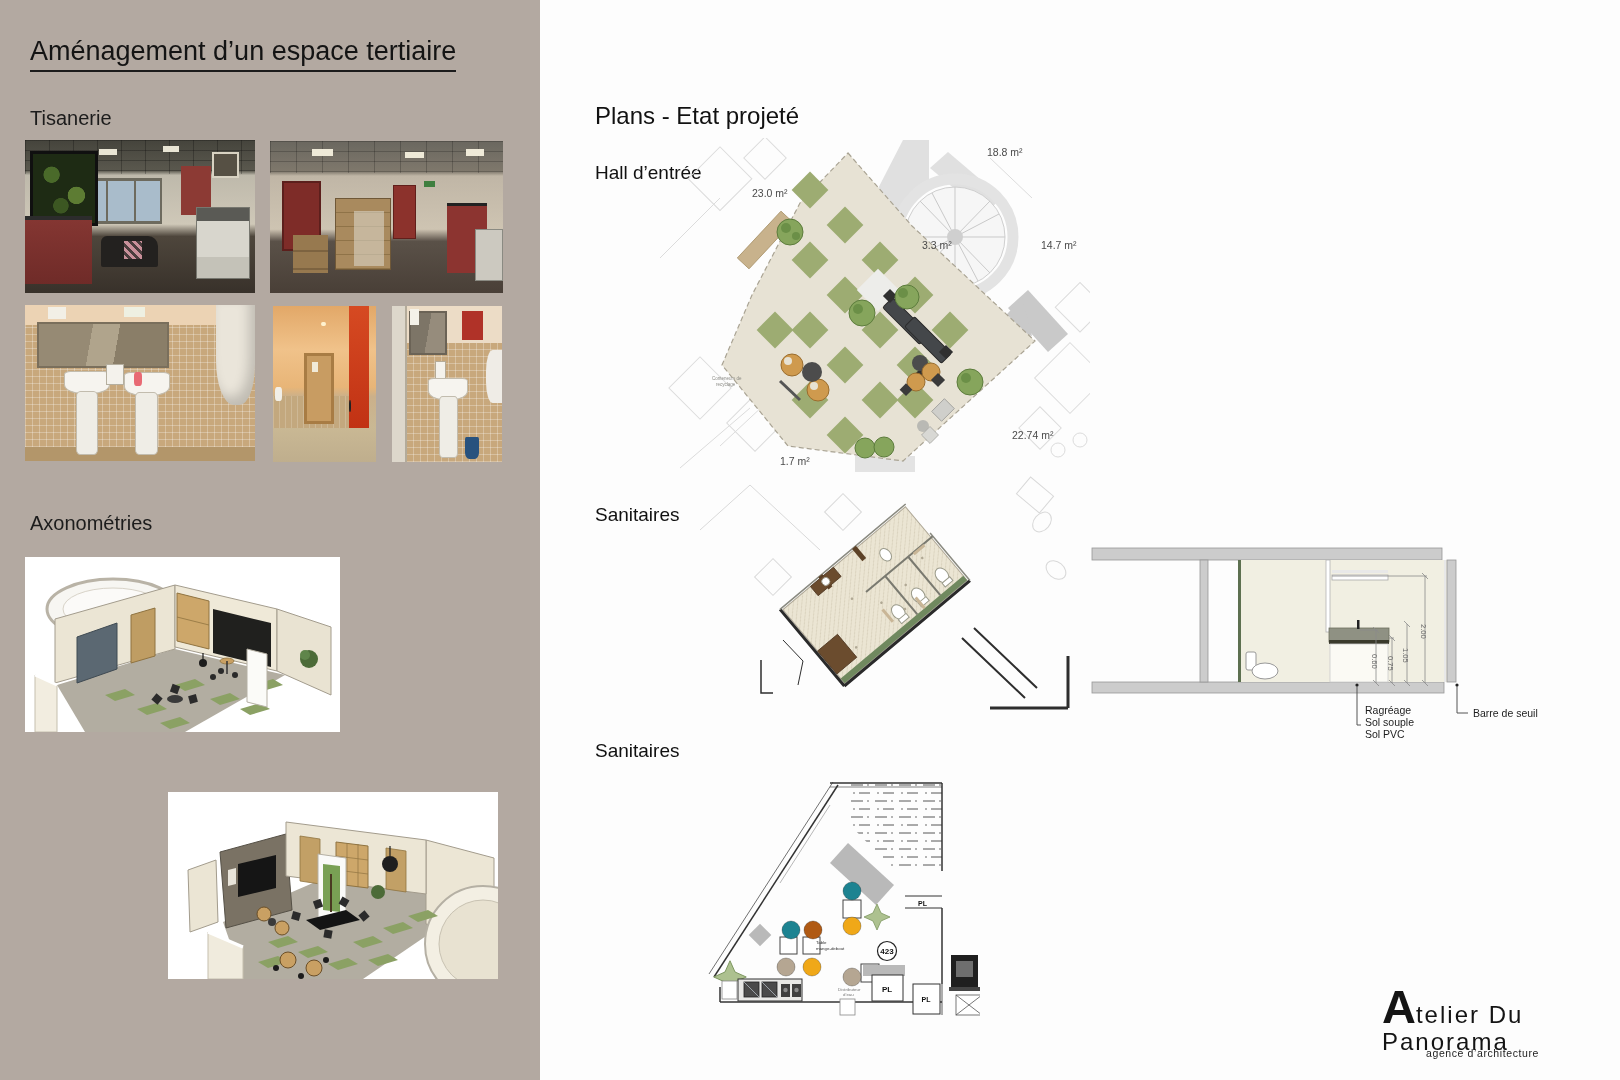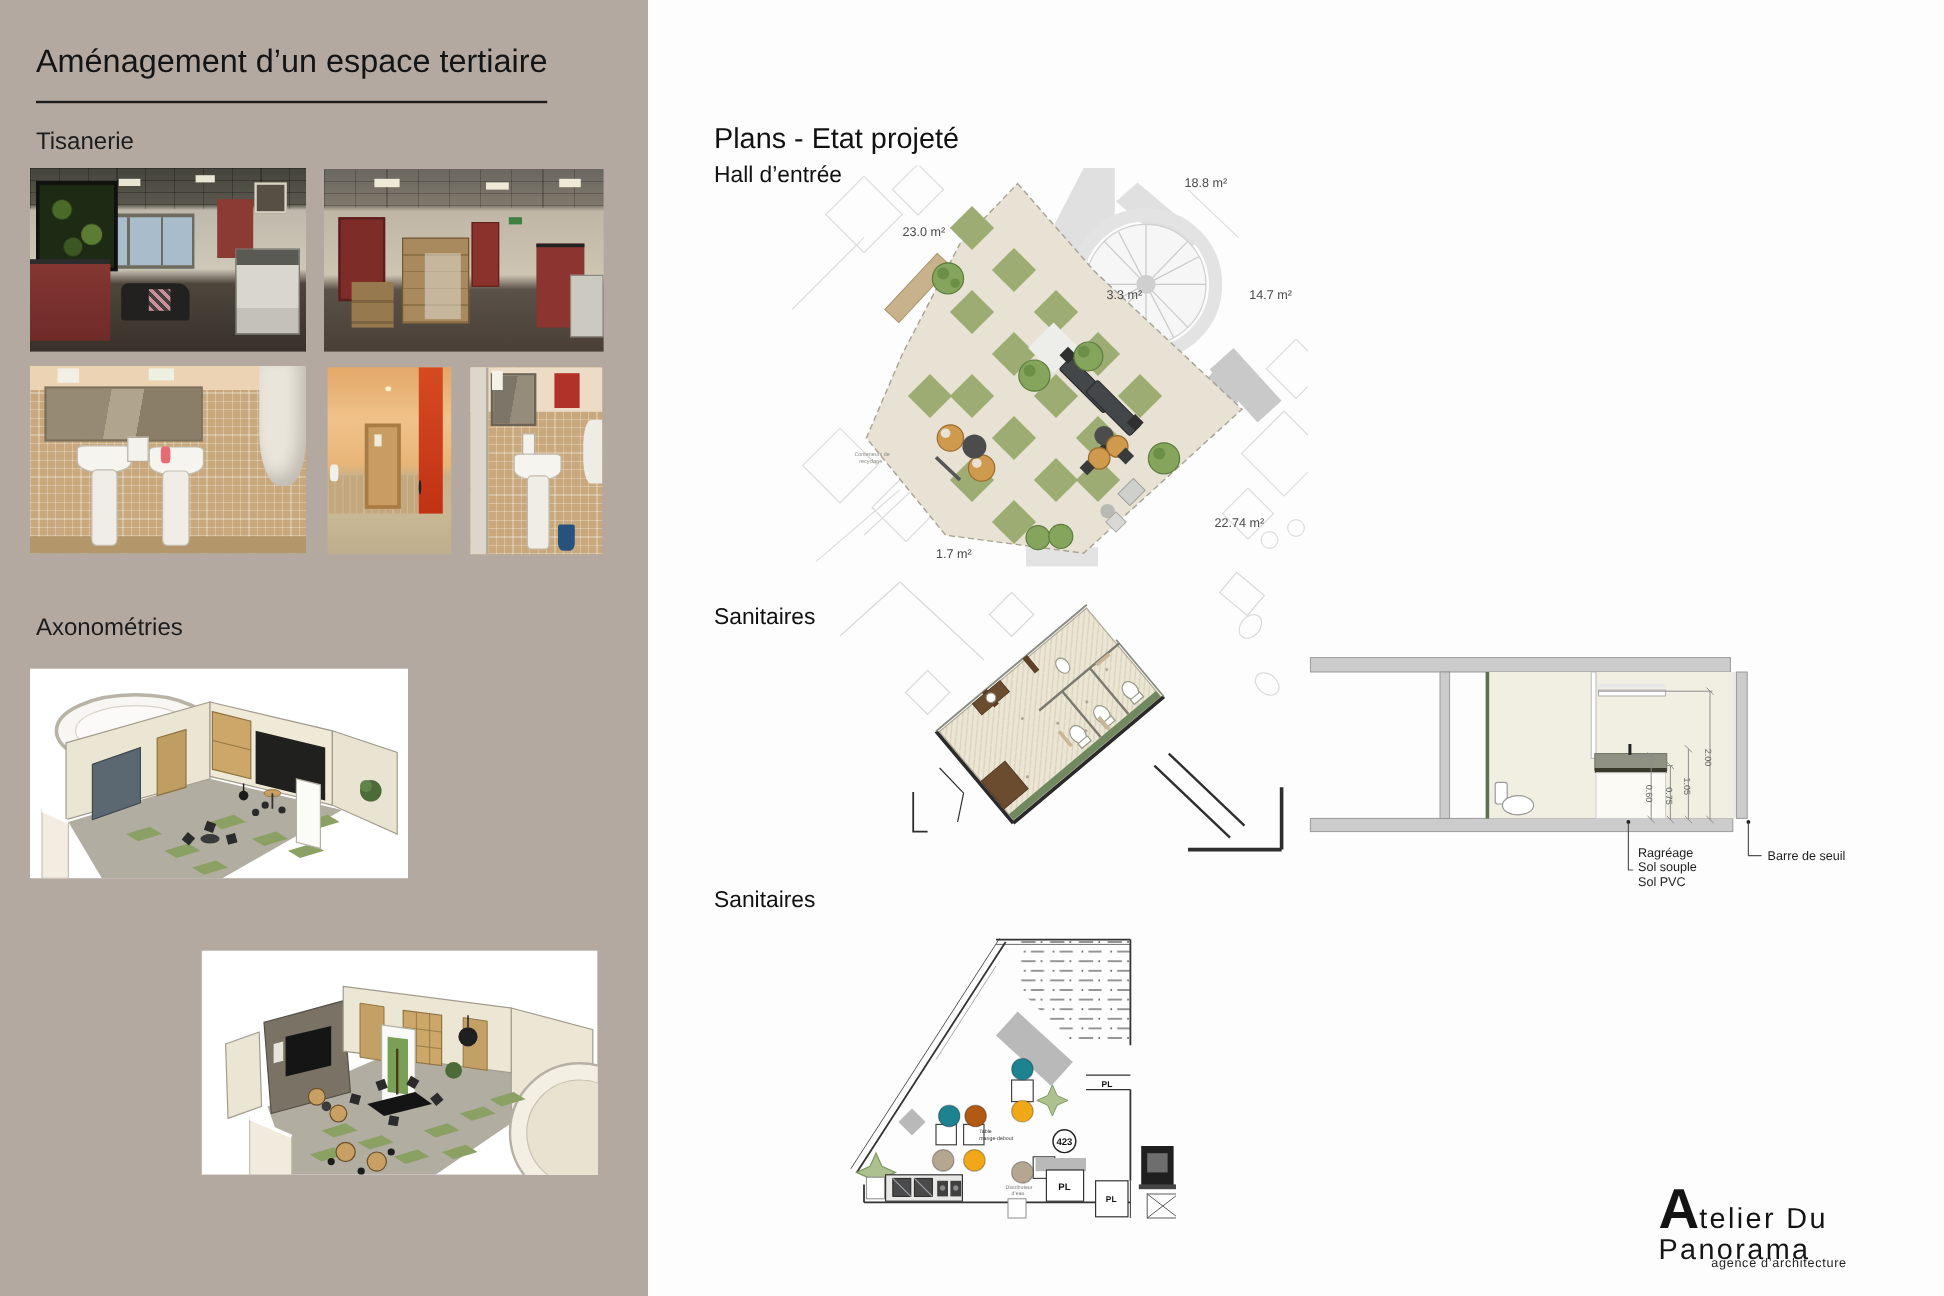--- a/index.html
+++ b/index.html
@@ -2,21 +2,21 @@
 <html><head>
 <meta charset="utf-8">
 <style>
   html,body{margin:0;padding:0;background:#888;}
   .board{position:relative;width:1620px;height:1080px;background:#fdfdfd;overflow:hidden;
          font-family:"Liberation Sans",sans-serif;color:#1a1a1a;}
   .abs{position:absolute;}
   
   .left-panel{position:absolute;left:0;top:0;width:540px;height:1080px;background:#b3a9a1;}
   .board-title{position:absolute;left:30px;top:36px;font-size:27px;font-weight:400;color:#141414;
-               border-bottom:2px solid #1c1c1c;padding-bottom:17px;}
+               border-bottom:2px solid #1c1c1c;padding-bottom:3px;}
   .section-label{position:absolute;font-size:20px;color:#1c1c1c;}
   .plan-label{position:absolute;font-size:19px;color:#111;}
   .plans-heading{position:absolute;left:595px;top:102px;font-size:24px;color:#111;}
   
   .photo{position:absolute;overflow:hidden;}
   .ph{position:absolute;}
   .p1{background:linear-gradient(180deg,#45443c 0%,#5a584e 20%,#beb9ab 23%,#cfc8b8 55%,#4e463c 63%,#38312a 100%);}
   .p1-grid{left:0;top:0;width:100%;height:22%;background:
       repeating-linear-gradient(90deg,rgba(0,0,0,.25) 0 1px,transparent 1px 24px),
       repeating-linear-gradient(180deg,rgba(0,0,0,.25) 0 1px,transparent 1px 10px);}
@@ -260,21 +260,21 @@
       <circle cx="108" cy="176" r="3" fill="#1c1c1c"></circle>
         <circle cx="133" cy="184" r="3" fill="#1c1c1c"></circle>
       <circle cx="158" cy="168" r="3" fill="#1c1c1c"></circle>
       <circle cx="210" cy="100" r="7" fill="#4c6b38"></circle>
       <polygon points="40,140 75,155 75,187 40,187" fill="#f0ebdd" stroke="#c5bfae" stroke-width="1"></polygon>
       <line x1="40" y1="140" x2="75" y2="155" stroke="#ffffff" stroke-width="3"></line>
     </svg>
   </div>
 
   <div class="plans-heading">Plans - Etat projeté</div>
-  <div class="plan-label" style="left:595px;top:136px;">Hall d’entrée</div>
+  <div class="plan-label" style="left:595px;top:162px;">Hall d’entrée</div>
 
   <svg class="abs" style="left:660px;top:138px;" width="430" height="340" viewBox="0 0 430 340">
 
     <g stroke="#dcdcdc" fill="none" stroke-width="1">
       <rect x="38" y="18" width="45" height="45" transform="rotate(45 60 40)"></rect>
       <rect x="90" y="5" width="30" height="30" transform="rotate(45 105 20)"></rect>
       <rect x="18" y="228" width="44" height="44" transform="rotate(45 40 250)"></rect>
       <rect x="75" y="265" width="40" height="40" transform="rotate(45 95 285)"></rect>
       <rect x="385" y="215" width="50" height="50" transform="rotate(45 410 240)"></rect>
       <rect x="402" y="152" width="35" height="35" transform="rotate(45 420 170)"></rect>

